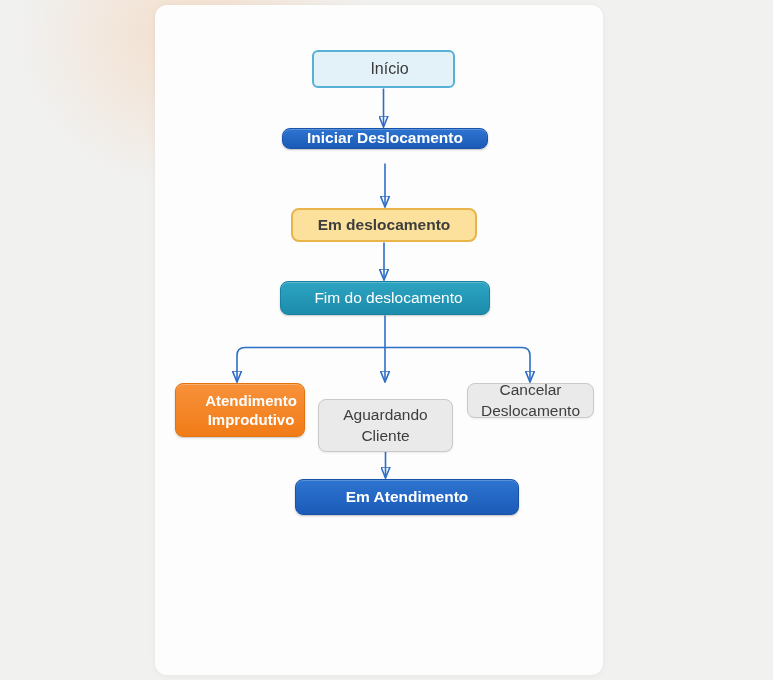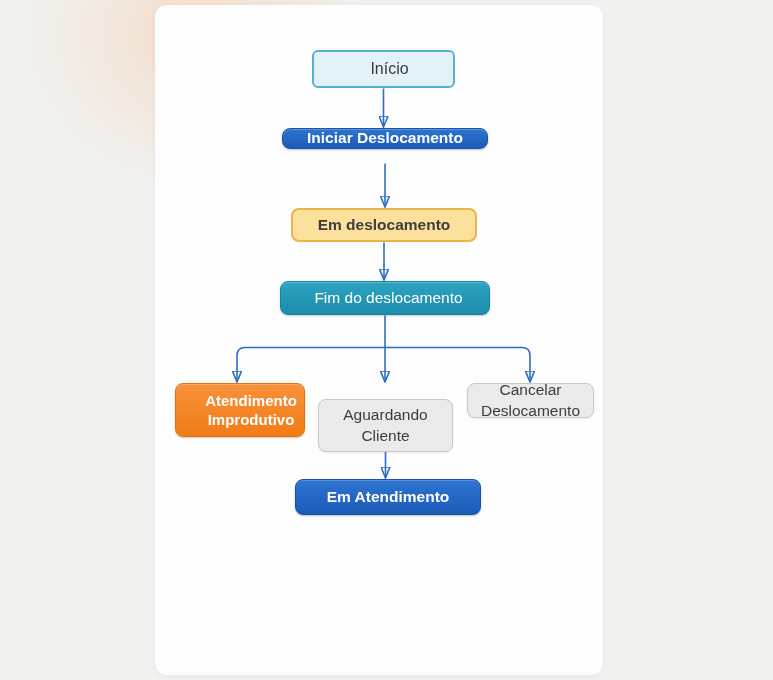--- a/index.html
+++ b/index.html
@@ -132,15 +132,15 @@
   <div class="node n-warn" style="left:291px; top:208px; width:186px; height:34px;">Em deslocamento</div>
 
   <div class="node n-teal" style="left:280px; top:281px; width:210px; height:34px;">Fim do deslocamento</div>
 
   <div class="node n-orange" style="left:175px; top:383px; width:130px; height:54px;">Atendimento Improdutivo</div>
 
   <div class="node n-gray" style="left:318px; top:383px; width:135px; height:53px;margin-top:16px;">Aguardando Cliente</div>
 
   <div class="node n-gray" style="left:467px; top:383px; width:127px; height:35px;">Cancelar Deslocamento</div>
 
-  <div class="node n-blue" style="left:295px; top:479px; width:186px; height:36px;">Em Atendimento</div>
+  <div class="node n-blue" style="left:295px; top:479px; width:224px; height:36px;">Em Atendimento</div>
 
 </div>
 
 </body></html>

